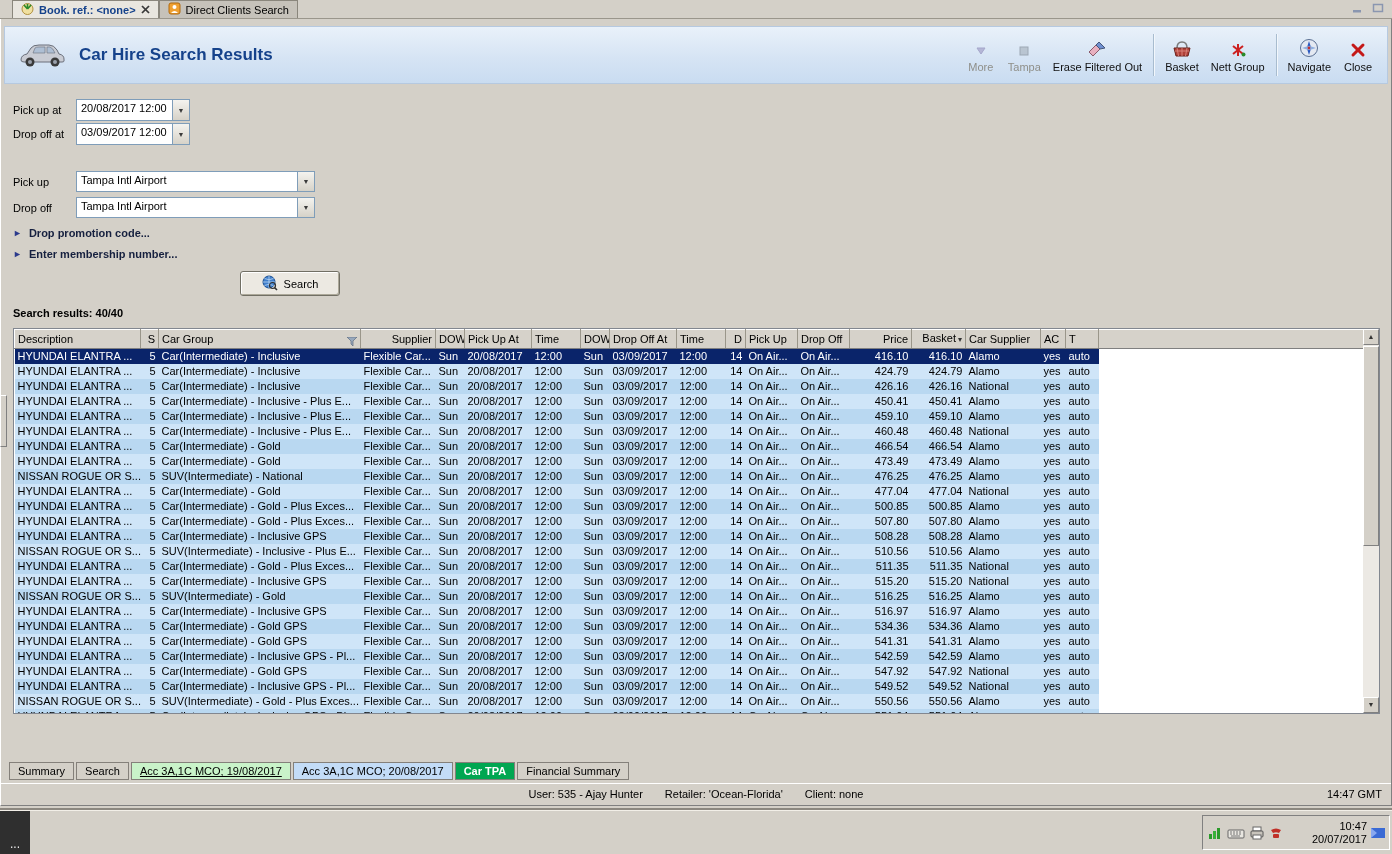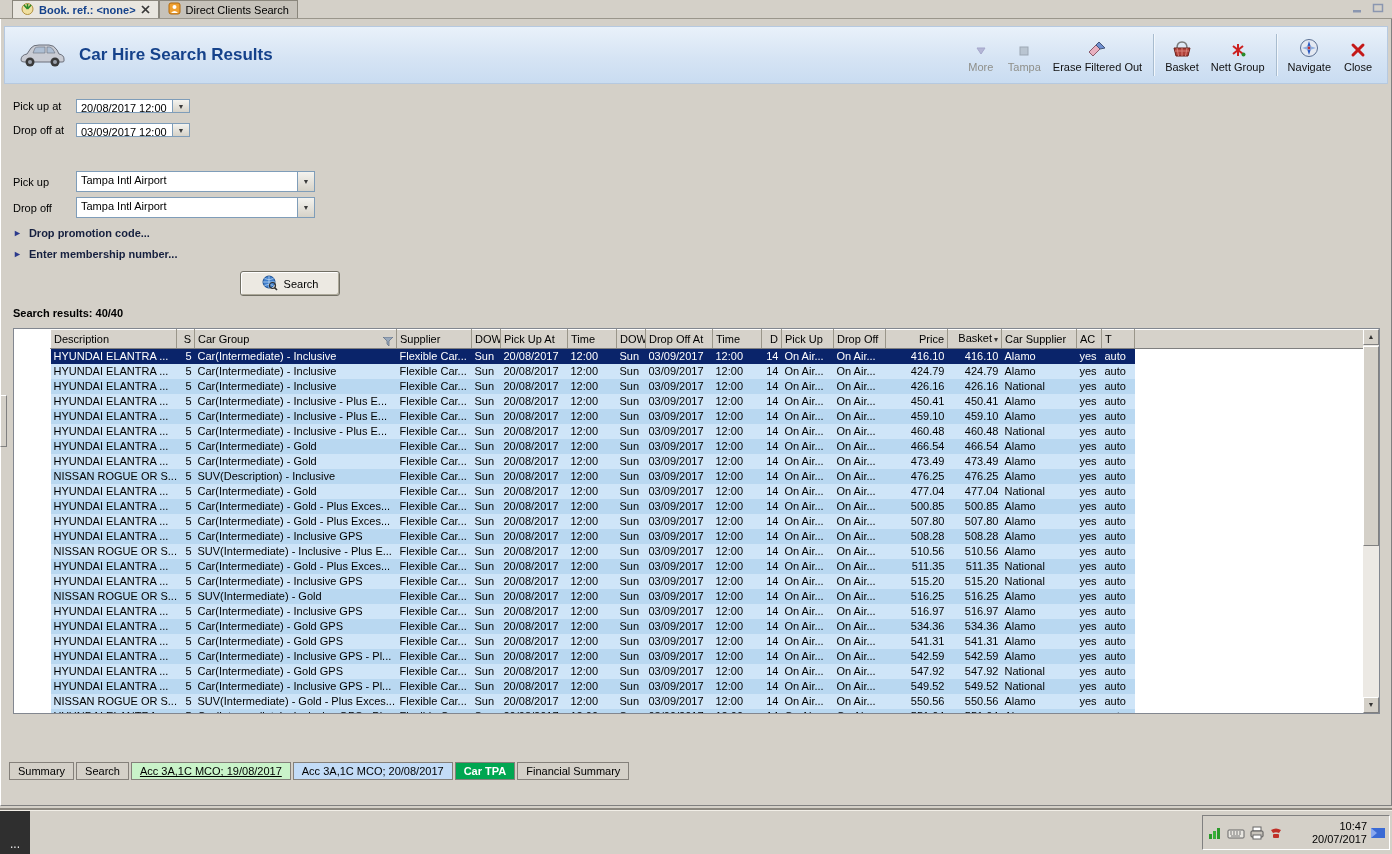--- a/index.html
+++ b/index.html
@@ -31,42 +31,42 @@
   .tbtn { display:flex; flex-direction:column; align-items:center; justify-content:center; gap:3px;
           min-width:42px; padding:3px 6px; color:#111; text-align:center; white-space:nowrap; cursor:default; }
   .tbtn .ticon { height:20px; display:flex; align-items:flex-end; }
   .tbtn.disabled { color:#8f8f89; }
   .tbtn.disabled svg { opacity:.5; }
   .tsep { width:1px; height:42px; background:#a8bccf; box-shadow:1px 0 0 #f2f7fc; margin:0 5px; }
 
   
   .frow { position:absolute; left:12px; display:flex; align-items:center; }
   .flabel { width:63px; }
-  .combo { display:flex; border:1px solid #7f9db9; background:#fff; height:14px; }
+  .combo { display:flex; border:1px solid #7f9db9; background:#fff; height:22px; }
   .combo .cval { flex:1; padding:1px 4px; line-height:14px; white-space:nowrap; overflow:hidden; }
   .combo .cbtn { width:17px; background:linear-gradient(#f4f3ef,#d6d2c8); border-left:1px solid #7f9db9;
                  display:flex; align-items:center; justify-content:center; font-size:7px; color:#3a3a3a; }
   .date-combo { width:114px; }
   .loc-combo  { width:239px; height:21px; }
   .stabs { display:flex; align-items:flex-end; }
   .stab { padding:2px 9px 3px; border:1px solid transparent; }
   .stab.active { background:#f4f2ec; border:1px solid #98948a; border-bottom-color:#f4f2ec; }
   .expander { position:absolute; left:12px; display:flex; align-items:center; gap:7px;
               font-weight:bold; color:#16203f; }
   .exp-arrow { color:#2b3a8c; font-size:9px; }
   .search-btn { position:absolute; left:239px; top:252px; width:100px; height:25px;
                 background:#ece9e2; border:1px solid #716f64; border-radius:3px;
                 box-shadow:inset 1px 1px 0 #fff, inset -1px -1px 0 #aca899;
                 display:flex; align-items:center; justify-content:center; gap:6px;
                 font-family:"Liberation Sans",sans-serif; font-size:11px; }
   .results-count { position:absolute; left:12px; top:288px; font-weight:bold; }
 
   
   .table-wrap { position:absolute; left:12px; top:309px; width:1367px; height:386px;
-                border:1px solid #828790; background:#fff; overflow:hidden;padding-left:36px; }
+                border:1px solid #828790; background:#fff; overflow:hidden; }
   table { border-collapse:collapse; table-layout:fixed; width:1349px; }
   thead th { height:18px; background:#d6d2ca; font-weight:normal; padding:0 3px;
              border-top:1px solid #fff; border-left:1px solid #fff;
              border-right:1px solid #9a968a; border-bottom:1px solid #808080;
              white-space:nowrap; overflow:hidden; position:relative; line-height:16px; }
   th.filler-th { border-right:none; }
   .funnel { position:absolute; right:3px; top:4px; }
   .sortmark { margin-left:2px; font-size:8px; color:#333; }
   tbody td { height:15px; line-height:15px; padding:0 3px; white-space:nowrap; overflow:hidden; }
   tr.row-dark  td { background:#b9d8f1; }
@@ -314,21 +314,21 @@
             <col style="width: 33px;">
             <col>
           </colgroup>
         <thead>
             <tr>
               <th style="text-align: left;"><span>Description</span></th>
               <th style="text-align: right;"><span>S</span></th>
               <th style="text-align: left;"><span>Car Group</span><span class="funnel"><svg width="10" height="9" viewBox="0 0 10 9">
                     <path d="M0 0 H10 L6 4 V9 L4 7 V4 Z" fill="#98a8bc" stroke="#5c6c80" stroke-width="0.7"></path>
                   </svg></span></th>
-              <th style="text-align: left;"><span>Supplier</span></th>
+              <th style="text-align: right;"><span>Supplier</span></th>
               <th style="text-align: left;"><span>DOW</span></th>
               <th style="text-align: left;"><span>Pick Up At</span></th>
               <th style="text-align: left;"><span>Time</span></th>
               <th style="text-align: left;"><span>DOW</span></th>
               <th style="text-align: left;"><span>Drop Off At</span></th>
               <th style="text-align: left;"><span>Time</span></th>
               <th style="text-align: right;"><span>D</span></th>
               <th style="text-align: left;"><span>Pick Up</span></th>
               <th style="text-align: left;"><span>Drop Off</span></th>
               <th style="text-align: right;"><span>Price</span></th>
@@ -504,21 +504,21 @@
               <td style="text-align: right;">473.49</td>
               <td style="text-align: right;">473.49</td>
               <td style="text-align: left;">Alamo</td>
               <td style="text-align: left;">yes</td>
               <td style="text-align: left;">auto</td>
               <td class="filler"></td>
             </tr>
             <tr class="row-dark">
               <td style="text-align: left;">NISSAN ROGUE OR S...</td>
               <td style="text-align: right;">5</td>
-              <td style="text-align: left;">SUV(Description) - Inclusive</td>
+              <td style="text-align: left;">SUV(Intermediate) - National</td>
               <td style="text-align: left;">Flexible Car...</td>
               <td style="text-align: left;">Sun</td>
               <td style="text-align: left;">20/08/2017</td>
               <td style="text-align: left;">12:00</td>
               <td style="text-align: left;">Sun</td>
               <td style="text-align: left;">03/09/2017</td>
               <td style="text-align: left;">12:00</td>
               <td style="text-align: right;">14</td>
               <td style="text-align: left;">On Air...</td>
               <td style="text-align: left;">On Air...</td>
@@ -877,20 +877,26 @@
 
     <div class="btabs">
         <div class="btab plain">Summary</div>
         <div class="btab plain">Search</div>
         <div class="btab green">Acc 3A,1C MCO; 19/08/2017</div>
         <div class="btab blue">Acc 3A,1C MCO; 20/08/2017</div>
         <div class="btab solid-green">Car TPA</div>
         <div class="btab plain">Financial Summary</div>
       </div>
 
+    <div class="statusbar">
+      <span>User: 535 - Ajay Hunter</span>
+      <span>Retailer: 'Ocean-Florida'</span>
+      <span>Client: none</span>
+      <span class="sb-gmt">14:47 GMT</span>
+    </div>
   </div>
 
   <div class="left-splitter"></div>
 
   <div class="taskbar">
     <div class="start-area">
       <span>...</span>
     </div>
     <div class="tray">
       <span class="tray-icon">

